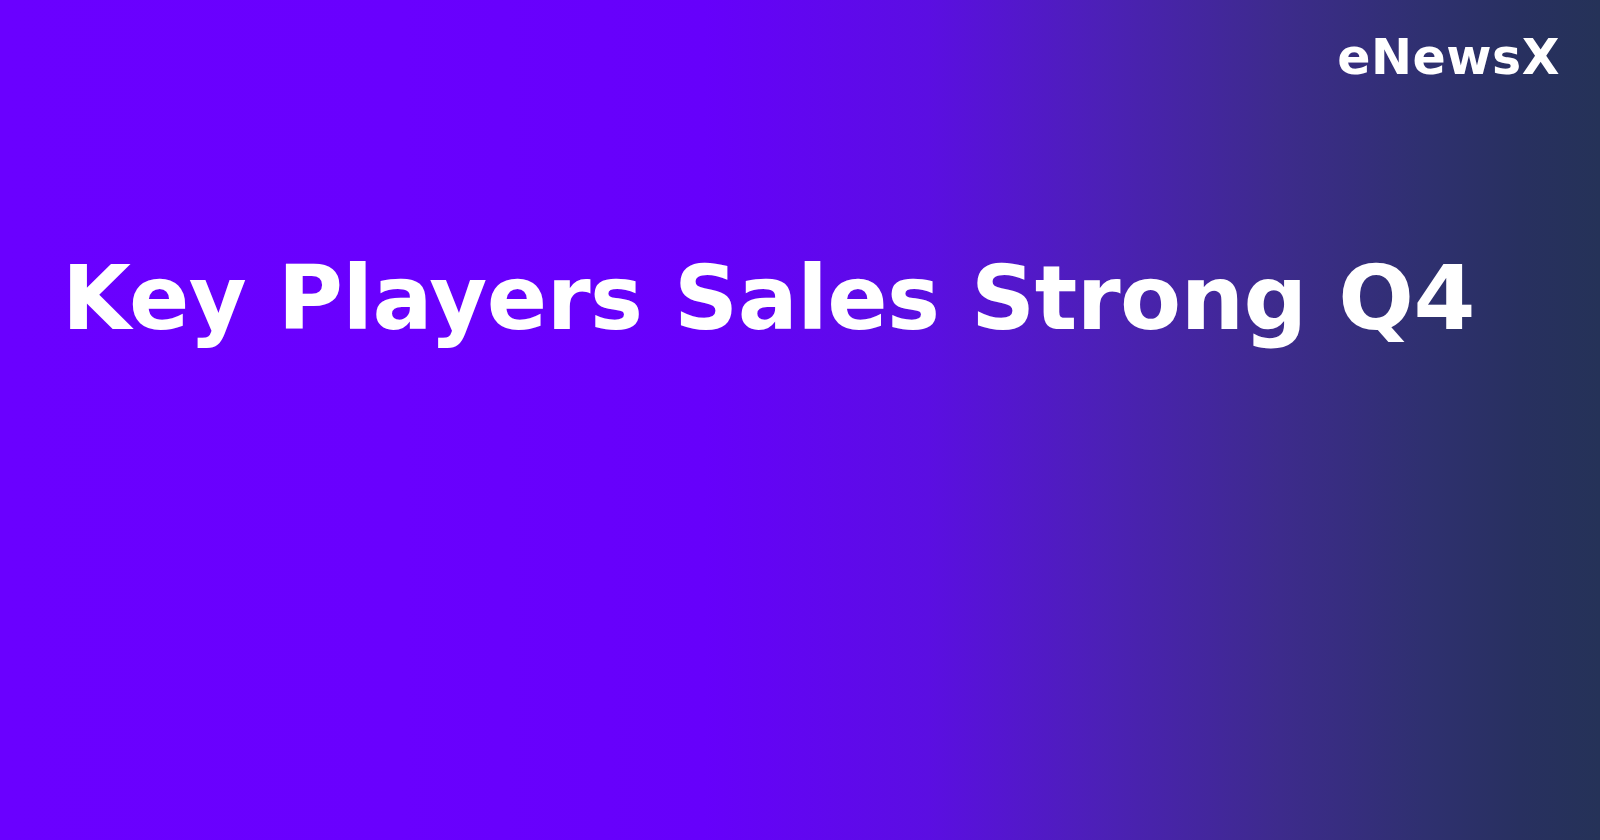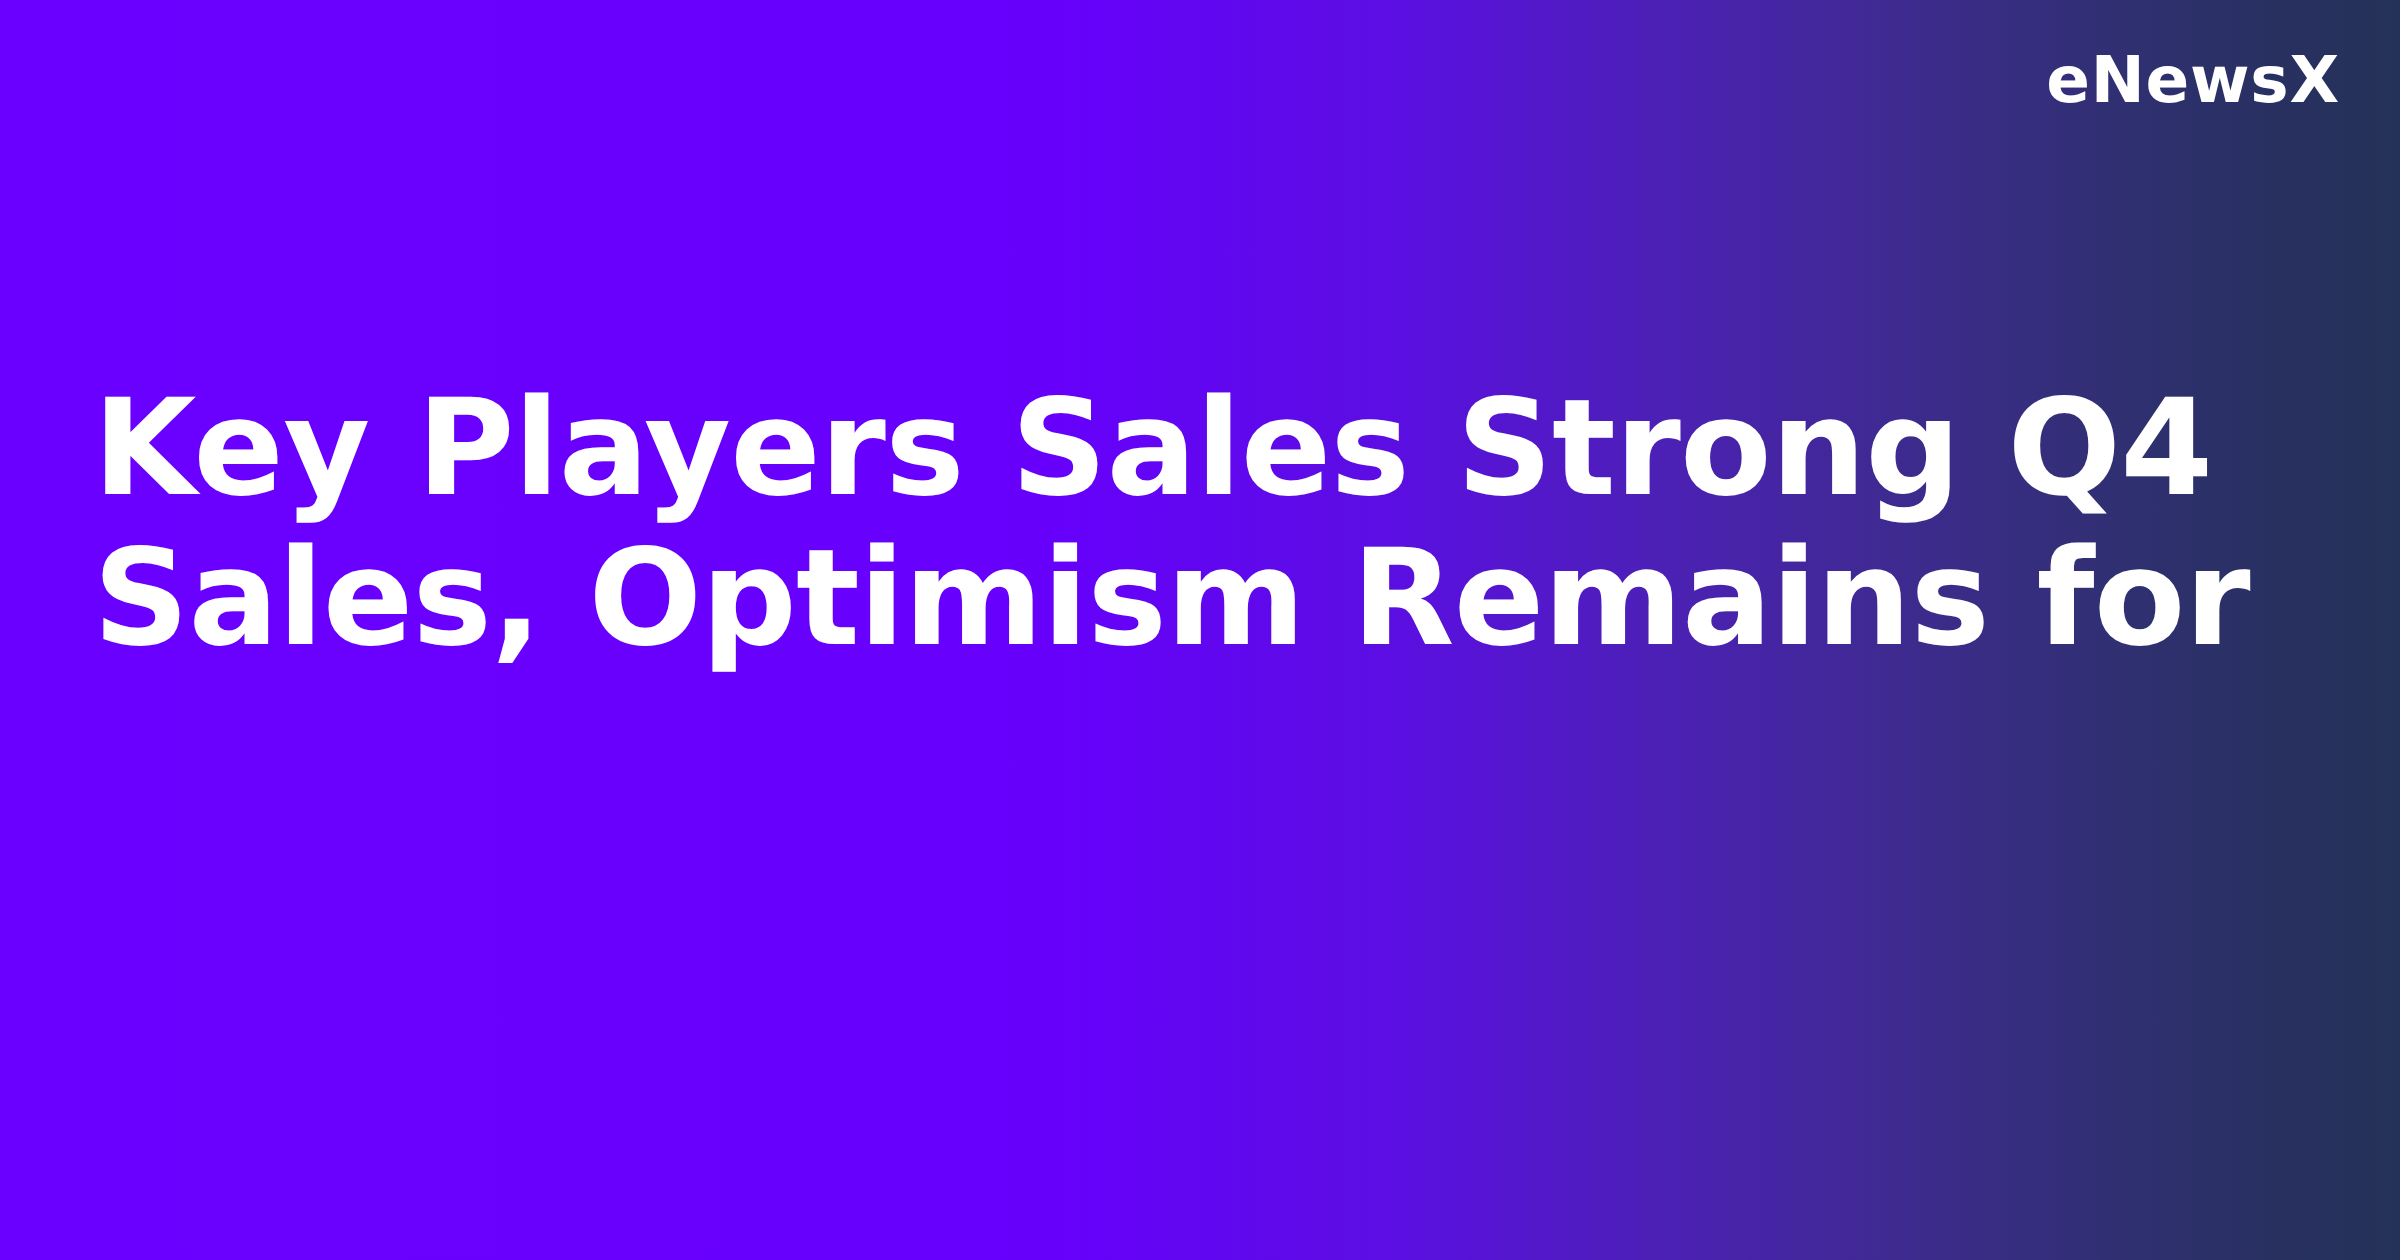--- a/index.html
+++ b/index.html
@@ -29,21 +29,21 @@
       #283060 95%,
       #253258 100%
     );
   }
 
   .brand {
     position: absolute;
     top: 33px;
     right: 40px;
     color: #ffffff;
-    font-size: 43px;
+    font-size: 49px;
     font-weight: bold;
     letter-spacing: 0.5px;
     line-height: 1;
     white-space: nowrap;
     text-align: center;
   }
 
   .headline-wrap {
     position: absolute;
     left: 62px;
@@ -69,17 +69,16 @@
 </head>
 <body>
 
 <div class="card">
 
   <div class="brand">eNewsX</div>
 
   <div class="headline-wrap">
     <h1 class="headline">
       <span class="headline-line">Key Players Sales Strong Q4</span>
-      <span class="headline-line">Sales, Optimism Remains for</span>
     </h1>
   </div>
 
 </div>
 
 </body></html>

